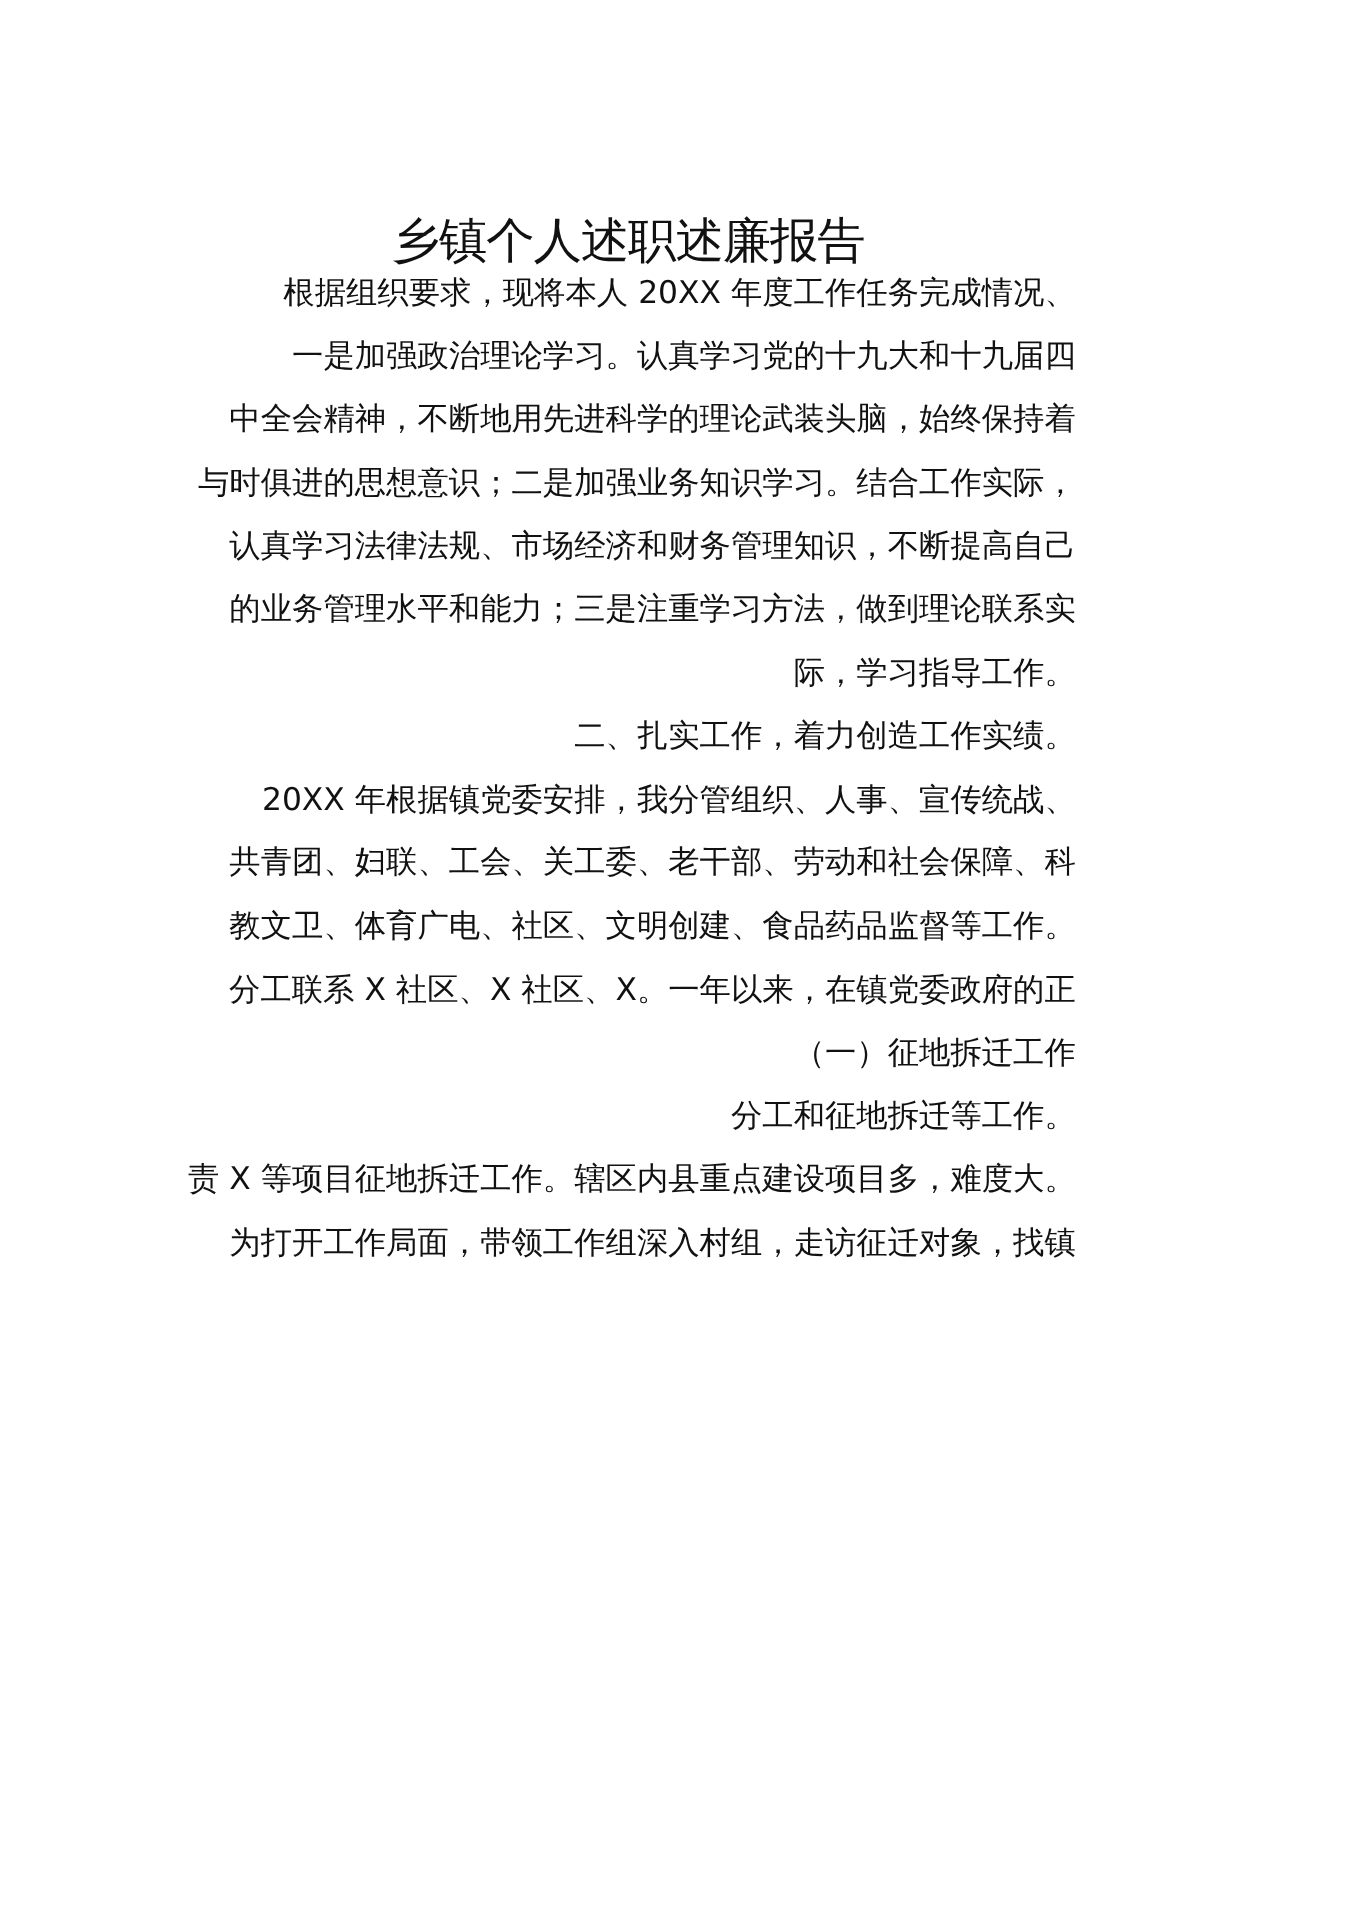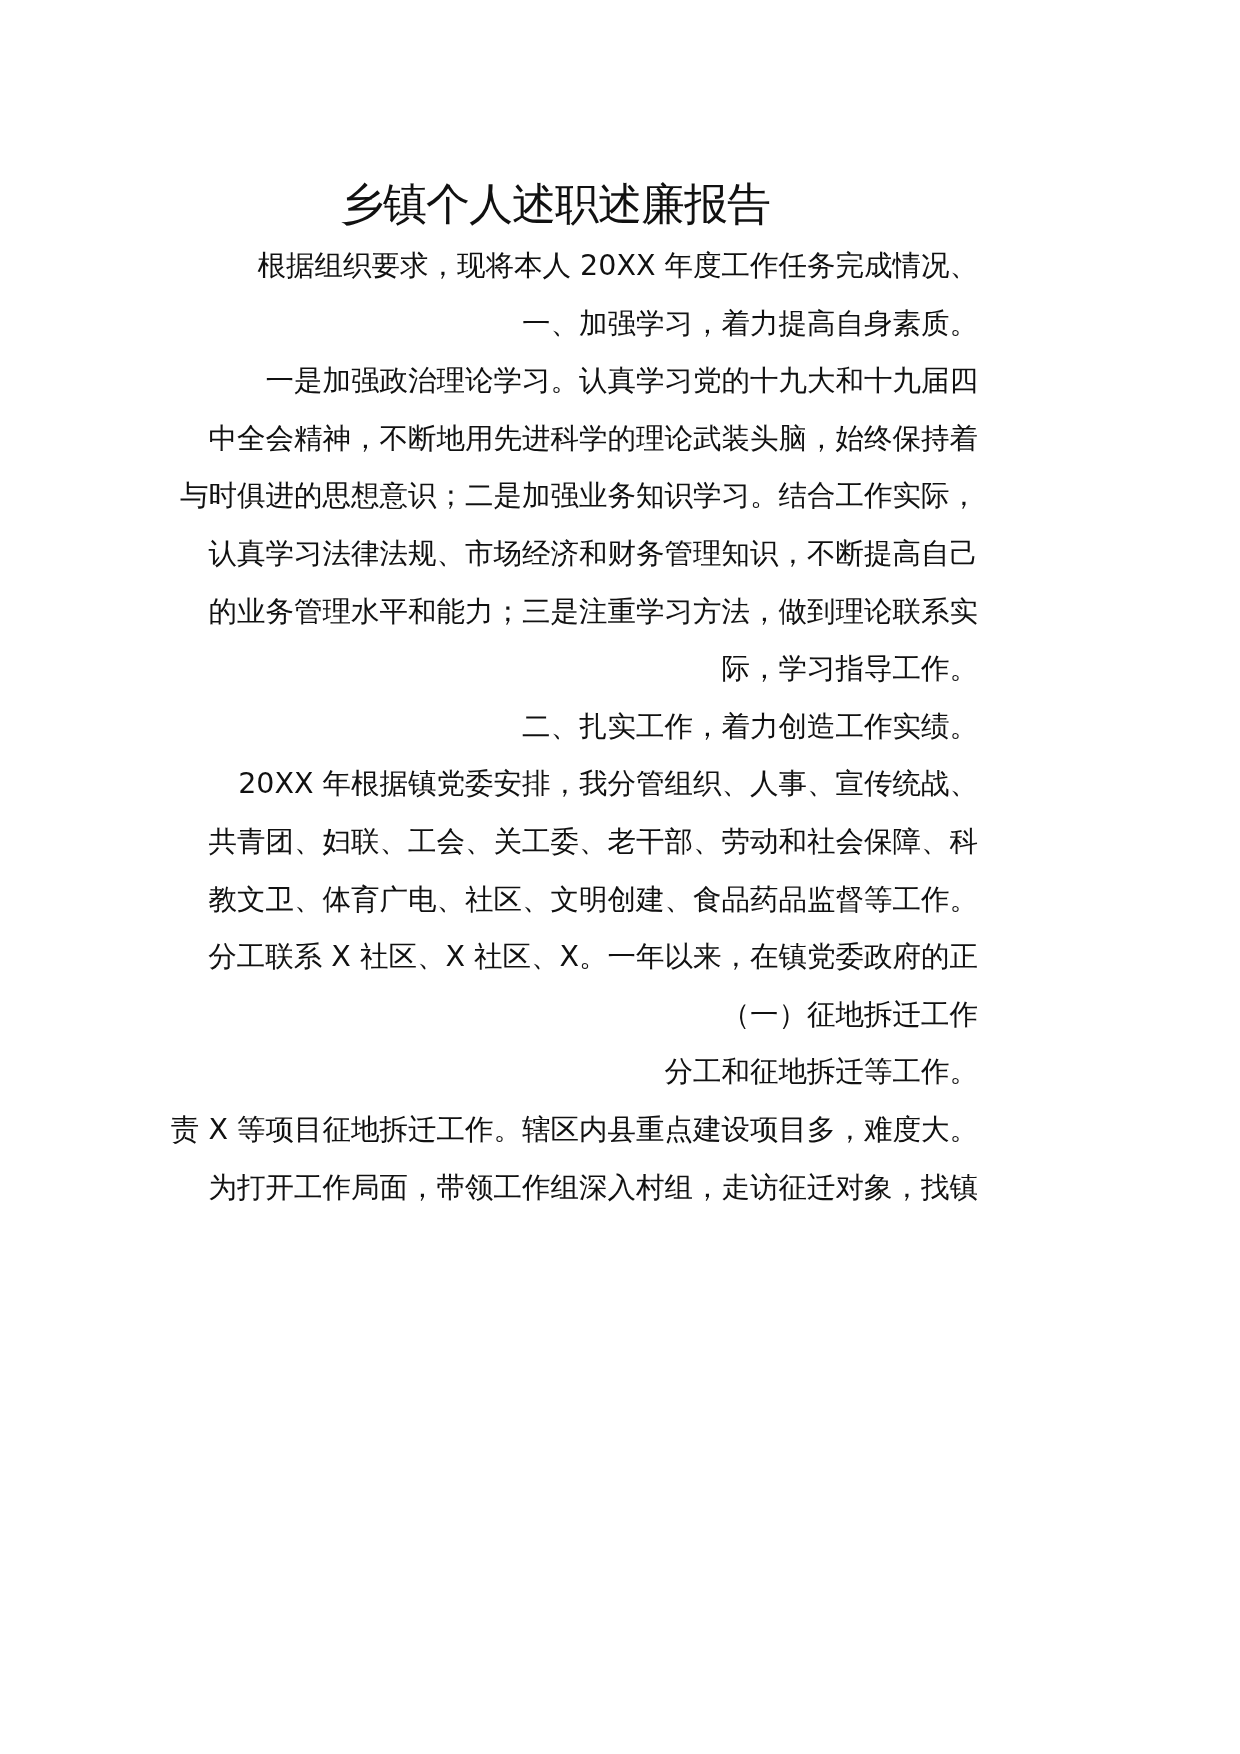--- a/index.html
+++ b/index.html
@@ -26,21 +26,21 @@
     .title {
       position: absolute;
       left: 0;
       width: 1110px;
       top: 176px;
       text-align: center;
       font-size: 44px;
       line-height: 56px;
       font-weight: normal;
       letter-spacing: -1px;
-      margin: 0;
+      margin: 16px;
     }
     .body-text {
       position: absolute;
       left: 148px;
       top: 237px;
       width: 830px;
       font-size: 28.5px;
       line-height: 57.6px;
       text-align: right;
     }
@@ -54,21 +54,20 @@
     }
   </style>
 </head>
 <body>
 
 <div class="page">
   <h1 class="title">乡镇个人述职述廉报告</h1>
 
   <div class="body-text">
     <span class="line indent">根据组织要求，现将本人 20XX 年度工作任务完成情况、</span>
-    <span class="line indent">一、加强学习，着力提高自身素质。</span>
     <span class="line indent">一是加强政治理论学习。认真学习党的十九大和十九届四</span>
     <span class="line">中全会精神，不断地用先进科学的理论武装头脑，始终保持着</span>
     <span class="line">与时俱进的思想意识；二是加强业务知识学习。结合工作实际，</span>
     <span class="line">认真学习法律法规、市场经济和财务管理知识，不断提高自己</span>
     <span class="line">的业务管理水平和能力；三是注重学习方法，做到理论联系实</span>
     <span class="line">际，学习指导工作。</span>
     <span class="line indent">二、扎实工作，着力创造工作实绩。</span>
     <span class="line indent">20XX 年根据镇党委安排，我分管组织、人事、宣传统战、</span>
     <span class="line">共青团、妇联、工会、关工委、老干部、劳动和社会保障、科</span>
     <span class="line">教文卫、体育广电、社区、文明创建、食品药品监督等工作。</span>

